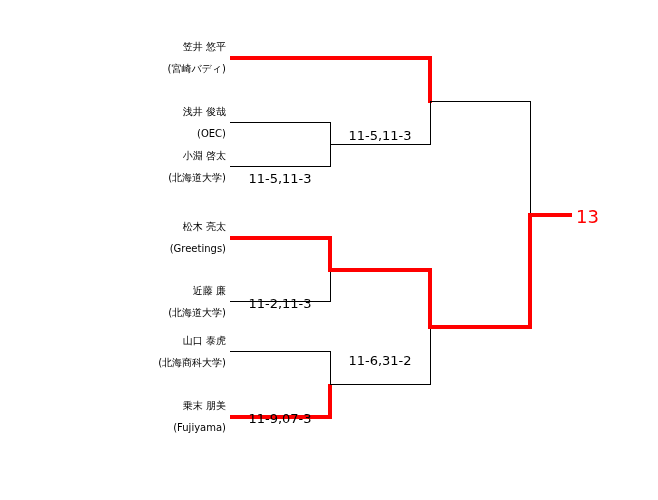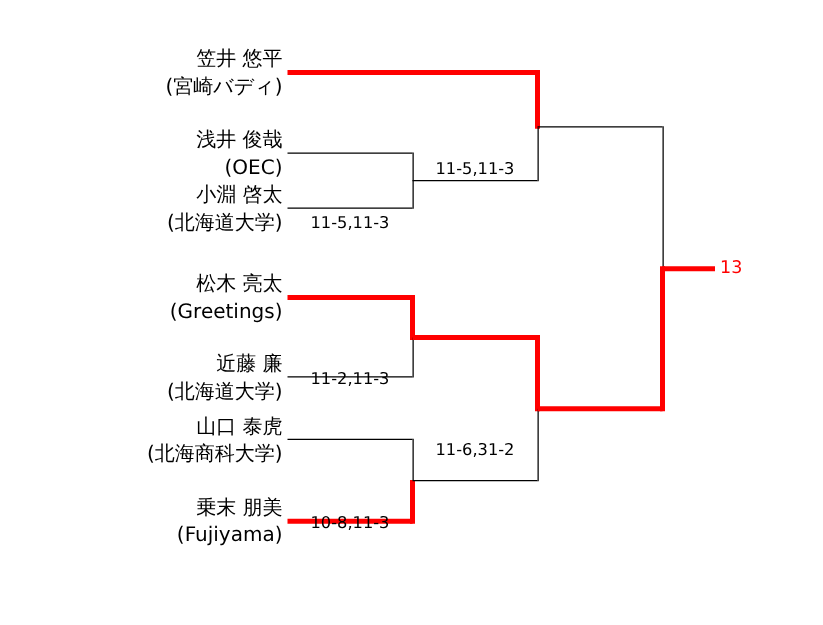--- a/index.html
+++ b/index.html
@@ -12,37 +12,37 @@
     background: #ffffff;
     overflow: hidden;
   }
   .seg { position: absolute; }
   .blk { background: #000000; }
   .red { background: #ff0000; }
   .player {
     position: absolute;
     right: 432px;
     text-align: right;
-    font-size: 16px;
+    font-size: 10px;
     line-height: 22px;
     color: #000000;
     white-space: nowrap;
   }
   .score {
     position: absolute;
     width: 100px;
     text-align: center;
     font-size: 13px;
     color: #000000;
     white-space: nowrap;
     margin-top: 43px;
   }
   .result {
     position: absolute;
-    font-size: 14px;
+    font-size: 18px;
     color: #ff0000;
     white-space: nowrap;
   }
 </style>
 </head>
 <body>
 
 <div class="stage">
 
   <div class="player" style="top:36px">
@@ -99,19 +99,19 @@
 
   <div class="seg blk" style="left:430px;top:101px;width:100px;height:1px"></div>
   <div class="seg red" style="left:430px;top:325px;width:100px;height:4px"></div>
 
   <div class="seg blk" style="left:530px;top:101px;width:1px;height:114px"></div>
   <div class="seg red" style="left:528px;top:213px;width:4px;height:116px"></div>
   <div class="seg red" style="left:530px;top:213px;width:42px;height:4px"></div>
 
   <div class="score" style="left:230px;top:128px">11-5,11-3</div>
   <div class="score" style="left:230px;top:253px">11-2,11-3</div>
-  <div class="score" style="left:230px;top:368px">10-8,11-3</div>
+  <div class="score" style="left:230px;top:368px">11-9,07-3</div>
   <div class="score" style="left:330px;top:85px">11-5,11-3</div>
   <div class="score" style="left:330px;top:310px">11-6,31-2</div>
 
   <div class="result" style="left:576px;top:206px">13</div>
 
 </div>
 
 </body></html>

